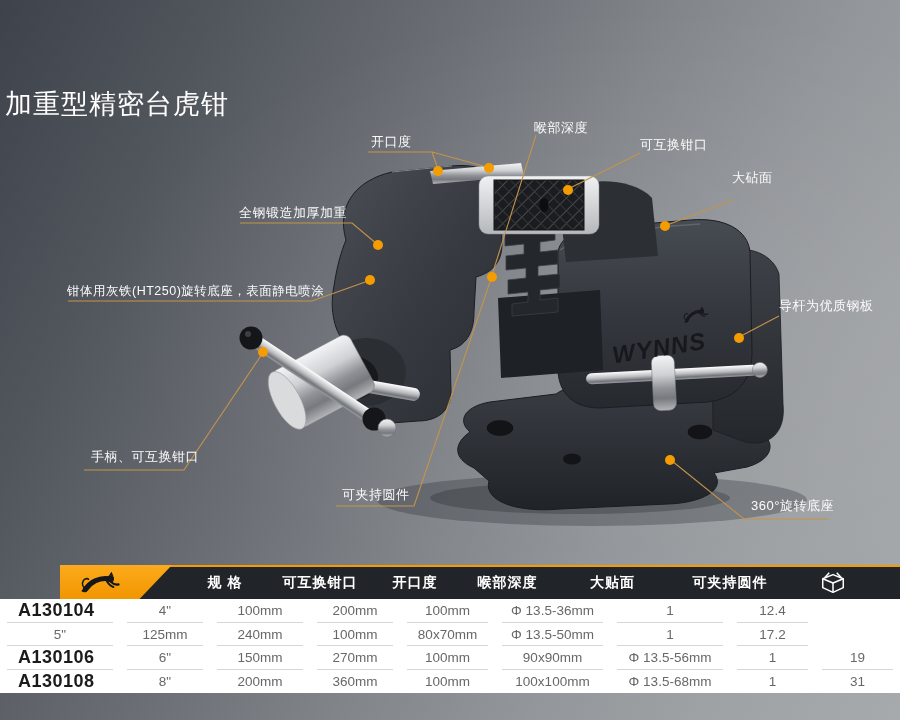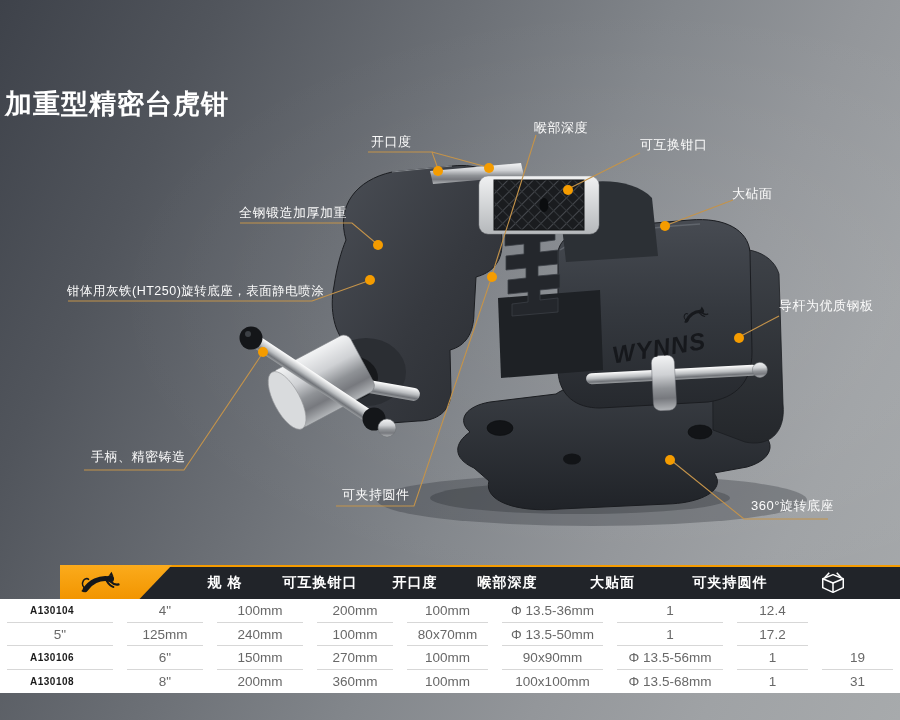--- a/index.html
+++ b/index.html
@@ -1,43 +1,43 @@
 <!DOCTYPE html>
 <html><head>
 <meta charset="utf-8">
 <style>
   html,body{margin:0;padding:0;}
   body{width:900px;height:720px;overflow:hidden;font-family:"Liberation Sans",sans-serif;}
   .stage{position:relative;width:900px;height:720px;
     background:
       radial-gradient(900px 500px at 72% 42%, rgba(255,255,255,0.07), rgba(255,255,255,0) 60%),
       linear-gradient(115deg,#3e424a 0%,#51555c 18%,#6b6f75 38%,#82868b 55%,#93969a 70%,#9fa2a5 84%,#a7aaac 100%);}
-  .title{position:absolute;left:5px;top:86px;font-size:27px;font-weight:bold;color:#ffffff;letter-spacing:1px;}
+  .title{position:absolute;left:5px;top:86px;font-size:27px;font-weight:normal;color:#ffffff;letter-spacing:1px;}
   .scene{position:absolute;left:0;top:0;width:900px;height:720px;}
   .callout{position:absolute;color:#fbfbfb;font-size:13px;white-space:nowrap;letter-spacing:0.5px;}
   .c0{left:371px;top:133px}.c1{left:534px;top:119px}.c2{left:640px;top:136px}
-  .c3{left:732px;top:185px}.c4{left:239px;top:204px}
+  .c3{left:732px;top:169px}.c4{left:239px;top:204px}
   .c5{left:67px;top:283px;font-size:12.5px}
   .c6{left:779px;top:297px}.c7{left:91px;top:448px}.c8{left:342px;top:486px}.c9{left:751px;top:497px}
 
   
   .thead{position:absolute;left:16px;top:565px;width:886px;height:34px;background:#212429;border-top:2px solid #f59b00;box-sizing:border-box;
     display:grid;grid-template-columns:120px 90px 100px 90px 95px 115px 120px 85px 85px;align-items:center;margin-left:44px;}
   .th{color:#ffffff;font-size:14px;font-weight:bold;letter-spacing:1px;text-align:center;}
   .brandcell{position:absolute;left:0;top:-2px;width:112px;height:34px;
     background:linear-gradient(180deg,#fbab1c,#f29500);
     clip-path:polygon(0 0,100% 0,71% 100%,0 100%);
     display:flex;align-items:center;}
   .brandcell svg{margin-left:20px;}
   .tbody{position:absolute;left:0;top:599px;width:900px;height:94px;background:#ffffff;}
   .trow{display:grid;grid-template-columns:120px 90px 100px 90px 95px 115px 120px 85px 85px;height:23.5px;align-items:center;}
   .cell{position:relative;height:100%;display:flex;align-items:center;justify-content:center;
     font-size:13.5px;color:#686868;}
-  .cell.model{justify-content:flex-start;padding-left:30px;box-sizing:border-box;
-    font-size:10px;font-weight:bold;color:#1b1b1b;letter-spacing:0.5px;}
+  .cell.model{justify-content:flex-start;padding-left:18px;box-sizing:border-box;
+    font-size:18px;font-weight:bold;color:#1b1b1b;letter-spacing:0.5px;}
   .trow:not(.last) .cell::after{content:"";position:absolute;left:7px;right:7px;bottom:0;height:1px;background:#d7d7d7;}
   .hicon{display:flex;justify-content:center;align-items:center;}
   .brand{font:italic bold 24px "Liberation Sans",sans-serif;fill:#16181c;letter-spacing:1px;}
 </style>
 </head>
 <body>
 
 <div class="stage">
 
   <svg class="scene" viewBox="0 0 900 720">
@@ -186,21 +186,21 @@
 
   <div class="title">加重型精密台虎钳</div>
 
   <div class="callout c0">开口度</div>
   <div class="callout c1">喉部深度</div>
   <div class="callout c2">可互换钳口</div>
   <div class="callout c3">大砧面</div>
   <div class="callout c4">全钢锻造加厚加重</div>
   <div class="callout c5">钳体用灰铁(HT250)旋转底座，表面静电喷涂</div>
   <div class="callout c6">导杆为优质钢板</div>
-  <div class="callout c7">手柄、精密铸造</div>
+  <div class="callout c7">手柄、可互换钳口</div>
   <div class="callout c8">可夹持圆件</div>
   <div class="callout c9">360°旋转底座</div>
 
   <div class="thead">
     <div></div>
     <div class="th">规 格</div>
     <div class="th">可互换钳口</div>
     <div class="th">开口度</div>
     <div class="th">喉部深度</div>
     <div class="th">大贴面</div>

